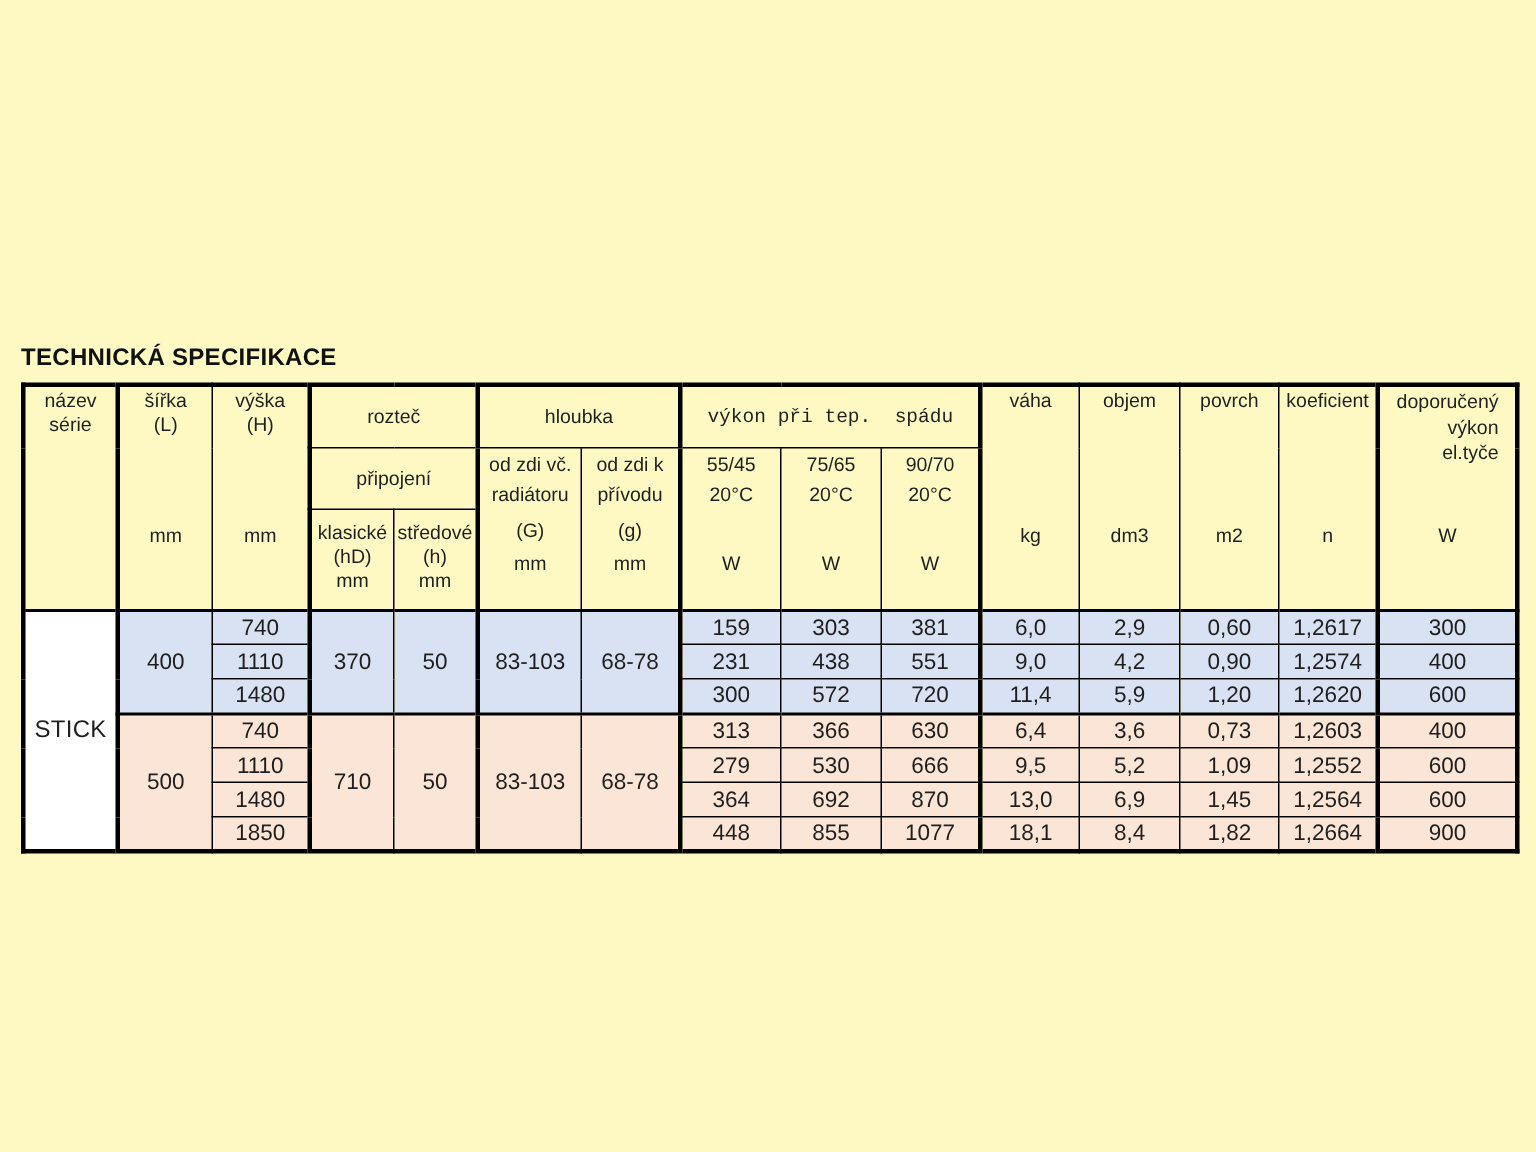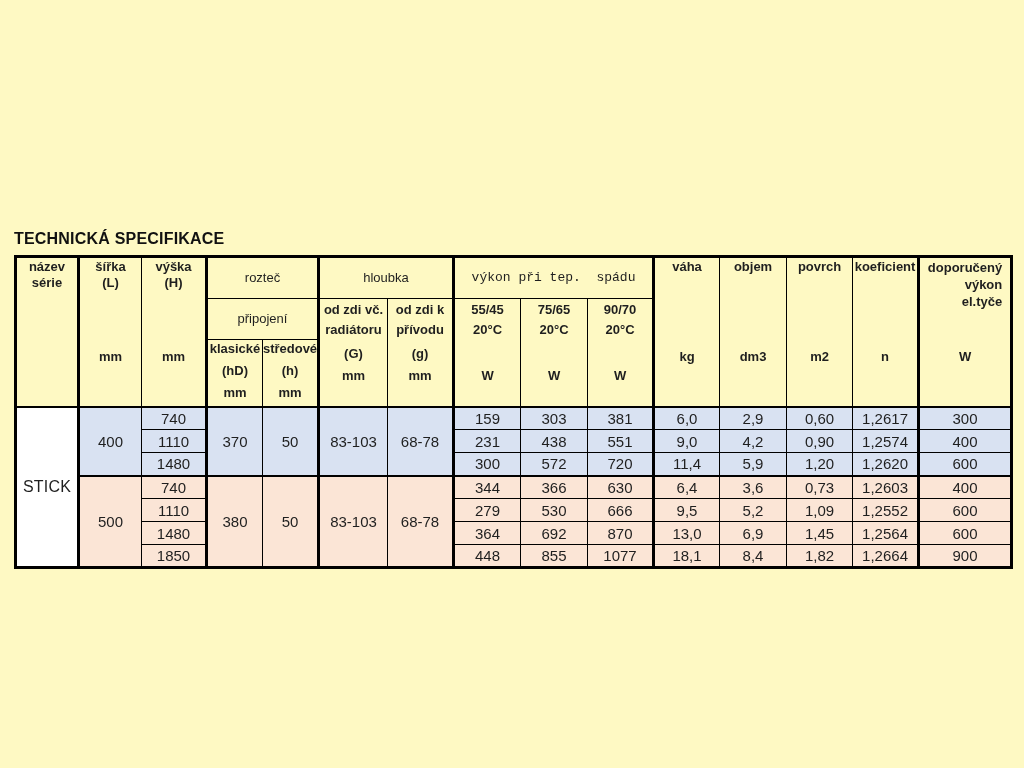--- a/index.html
+++ b/index.html
@@ -13,24 +13,24 @@
   tr.dr  { height:23px; }
   .hd  { font-size:13px; line-height:16px; vertical-align:top; padding:1px 1px 2px; }
   .grp { vertical-align:middle; padding:12px 1px; }
   .tR  { border-right-width:3px; }
   .hB2 { border-bottom-width:2px; }
   .gB  { border-bottom-width:2px; }
   .pre { white-space:pre-line; }
   .sp  { white-space:pre;font-family:Liberation Mono, monospace; }
   .lh20 { line-height:20px; }
   .tight { line-height:17px;text-align:right; }
-  .flexcol { display:flex; flex-direction:column; justify-content:space-between; align-items:center; width:100%;font-weight:bold; }
+  .flexcol { display:flex; flex-direction:column; justify-content:space-between; align-items:center; width:100%; }
   .wrapFull  { height:106px; }
   .wrapTwo   { height:84px;text-align:center; }
-  .wrapThree { height:60px; }
+  .wrapThree { height:60px;justify-content:center; }
   td.data { font-size:15px; }
   td.name { background:#ffffff; font-weight:400; font-size:16px; letter-spacing:0.2px; }
   .g1 { background:#D9E2F2; }
   .g2 { background:#FBE5D6; }
 </style>
 </head>
 <body>
 
 <div class="page">
   <div class="title">TECHNICKÁ SPECIFIKACE</div>
@@ -208,25 +208,25 @@
       <td class="data g1 gB">11,4</td>
       <td class="data g1 gB">5,9</td>
       <td class="data g1 gB">1,20</td>
       <td class="data g1 tR gB">1,2620</td>
       <td class="data g1 gB">600</td>
     </tr>
 
     <tr class="dr">
       <td rowspan="4" class="data g2">500</td>
       <td class="data g2 tR">740</td>
-      <td rowspan="4" class="data g2">380</td>
+      <td rowspan="4" class="data g2">710</td>
       <td rowspan="4" class="data g2 tR">50</td>
       <td rowspan="4" class="data g2">83-103</td>
       <td rowspan="4" class="data g2 tR">68-78</td>
-      <td class="data g2">344</td>
+      <td class="data g2">313</td>
       <td class="data g2">366</td>
       <td class="data g2 tR">630</td>
       <td class="data g2">6,4</td>
       <td class="data g2">3,6</td>
       <td class="data g2">0,73</td>
       <td class="data g2 tR">1,2603</td>
       <td class="data g2">400</td>
     </tr>
     <tr class="dr">
       <td class="data g2 tR">1110</td>

